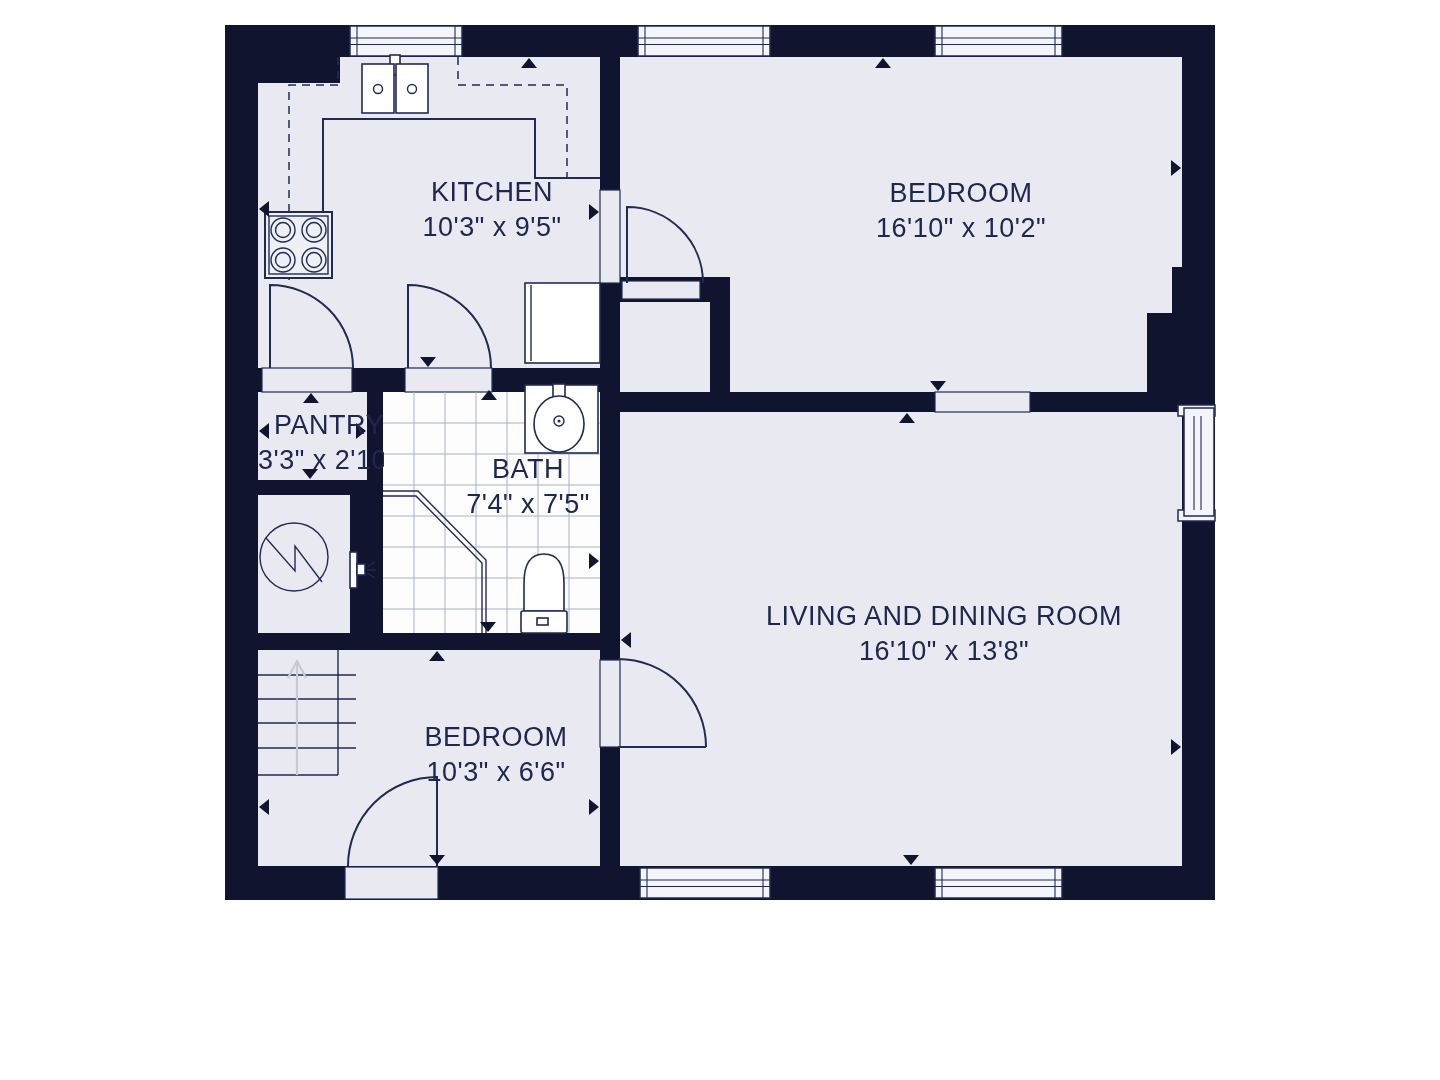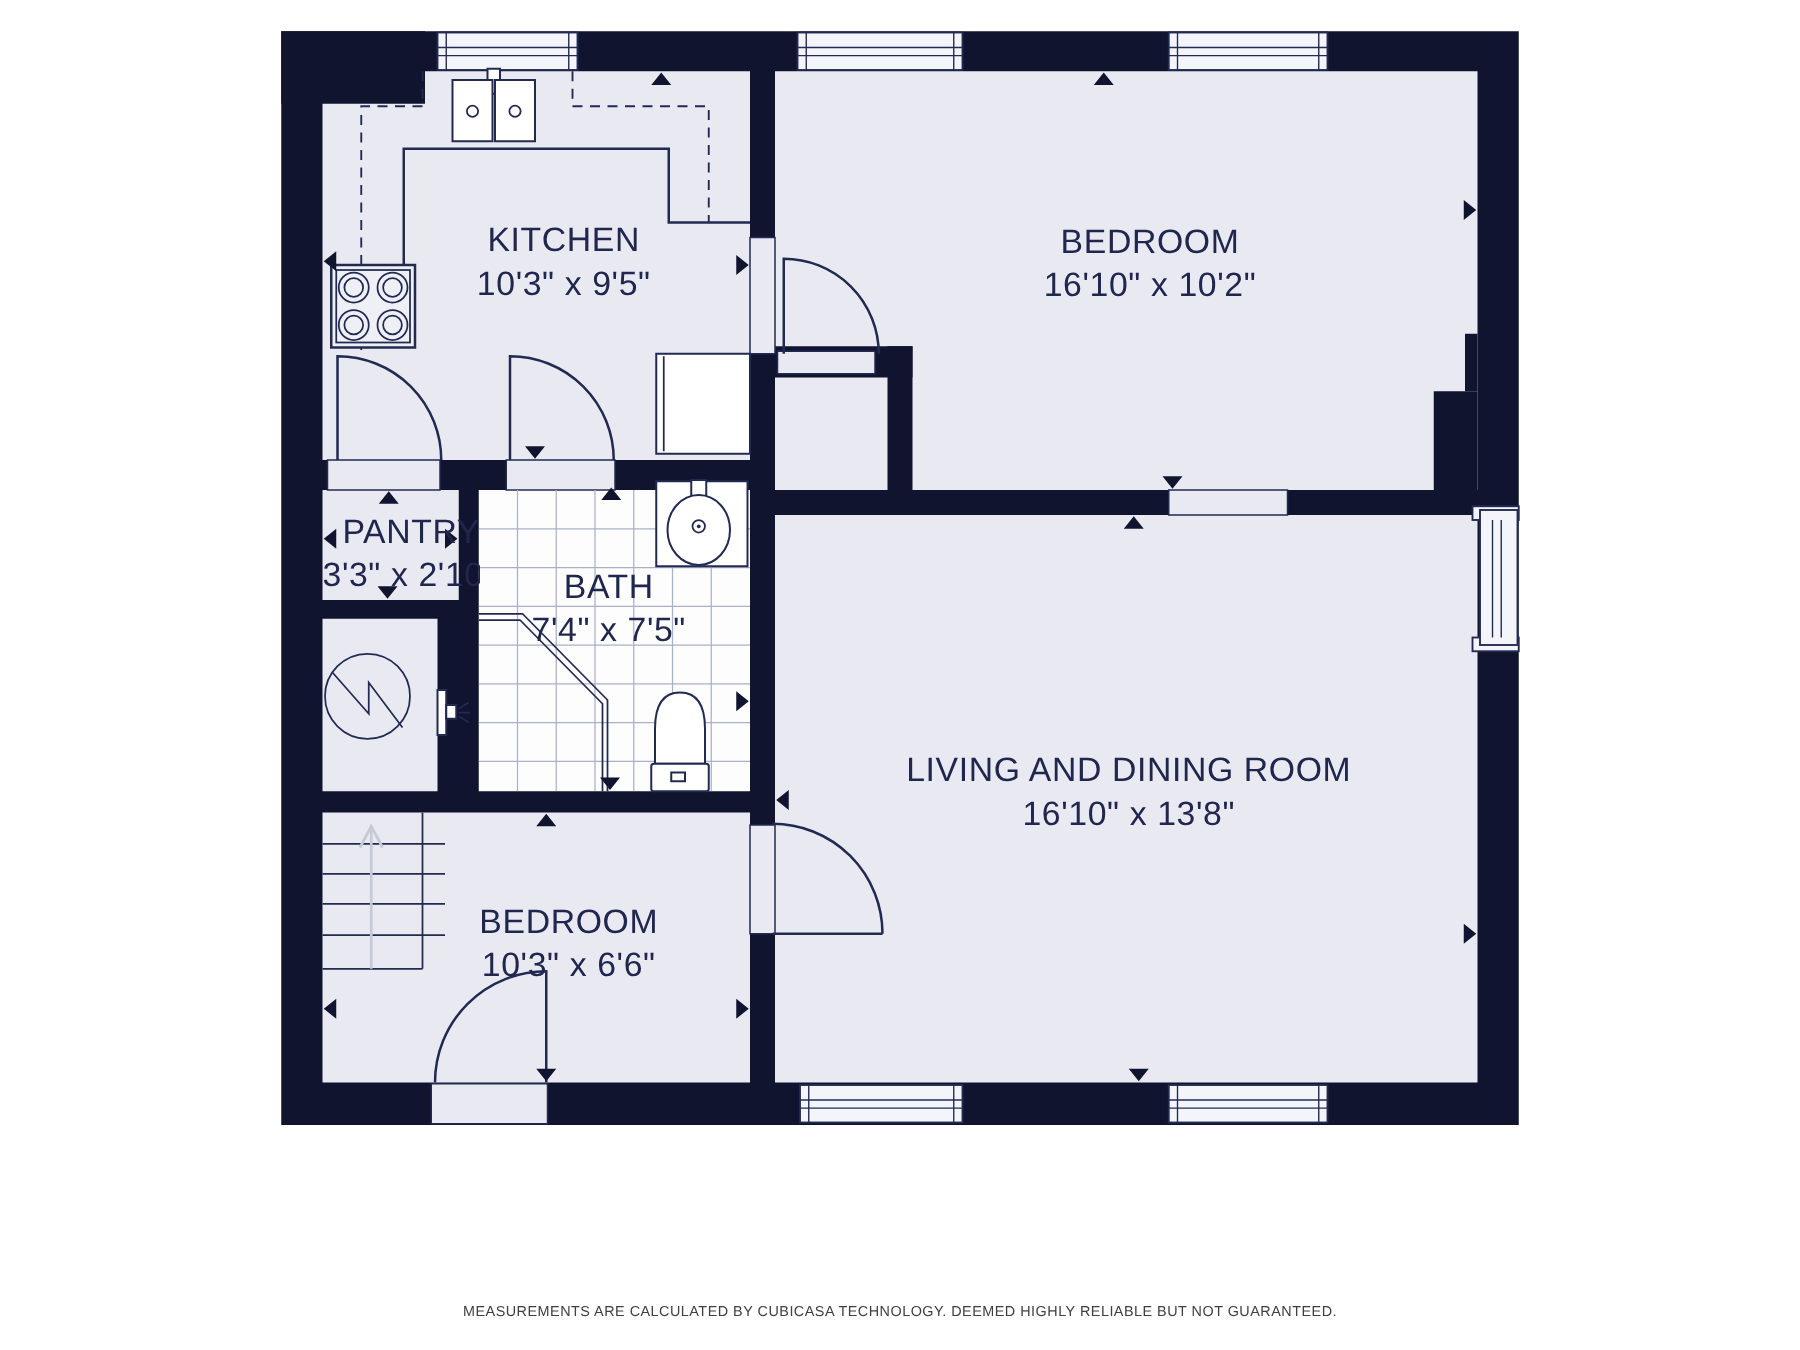--- a/index.html
+++ b/index.html
@@ -20,21 +20,21 @@
   .dr{stroke:var(--line);stroke-width:2;fill:none;}
   .ln2{stroke:var(--line);stroke-width:2;fill:none;}
   .lnr{stroke:var(--line);stroke-width:1.4;fill:none;}
   .dash{stroke:var(--line);stroke-width:1.5;fill:none;stroke-dasharray:8 6;}
   .fx{fill:#ffffff;stroke:var(--line);stroke-width:1.6;}
   .fx2{fill:#eef0f6;stroke:var(--line);stroke-width:2;}
   .grid{stroke:var(--tile-line);stroke-width:1;fill:none;}
   .arr{stroke:var(--stairs-arrow);stroke-width:2.2;fill:none;}
   .mk{fill:var(--wall);}
   .room-label{position:absolute;transform:translate(-50%,-50%);text-align:center;
-    color:var(--label-text);font-size:27px;line-height:35px;letter-spacing:.5px;white-space:nowrap;}
+    color:var(--label-text);font-size:27px;line-height:35px;letter-spacing:.5px;white-space:nowrap;margin-left:41px;}
   .pantry-line{position:absolute;left:258px;width:126px;height:34px;overflow:hidden;
     text-align:right;white-space:nowrap;color:var(--label-text);font-size:27px;
     line-height:34px;letter-spacing:.5px;}
   .total{position:absolute;left:722px;top:995px;transform:translateX(-50%);
     font-size:22px;color:var(--total-text);white-space:nowrap;}
   .disclaimer{position:absolute;left:720px;top:1044px;transform:translateX(-50%);
     font-size:11.5px;letter-spacing:.4px;color:var(--disclaimer-text);white-space:nowrap;}
 </style>
 </head>
 <body>
@@ -224,14 +224,13 @@
     <div class="room-label" style="left:903px;top:634px;">
       <div>LIVING AND DINING ROOM</div>
       <div>16'10" x 13'8"</div>
     </div>
     <div class="room-label" style="left:455px;top:755px;">
       <div>BEDROOM</div>
       <div>10'3" x 6'6"</div>
     </div>
   </div>
 
-  <div class="disclaimer">MEASUREMENTS ARE CALCULATED BY CUBICASA TECHNOLOGY. DEEMED HIGHLY RELIABLE BUT NOT GUARANTEED.</div>
 </div>
 
 </body></html>

